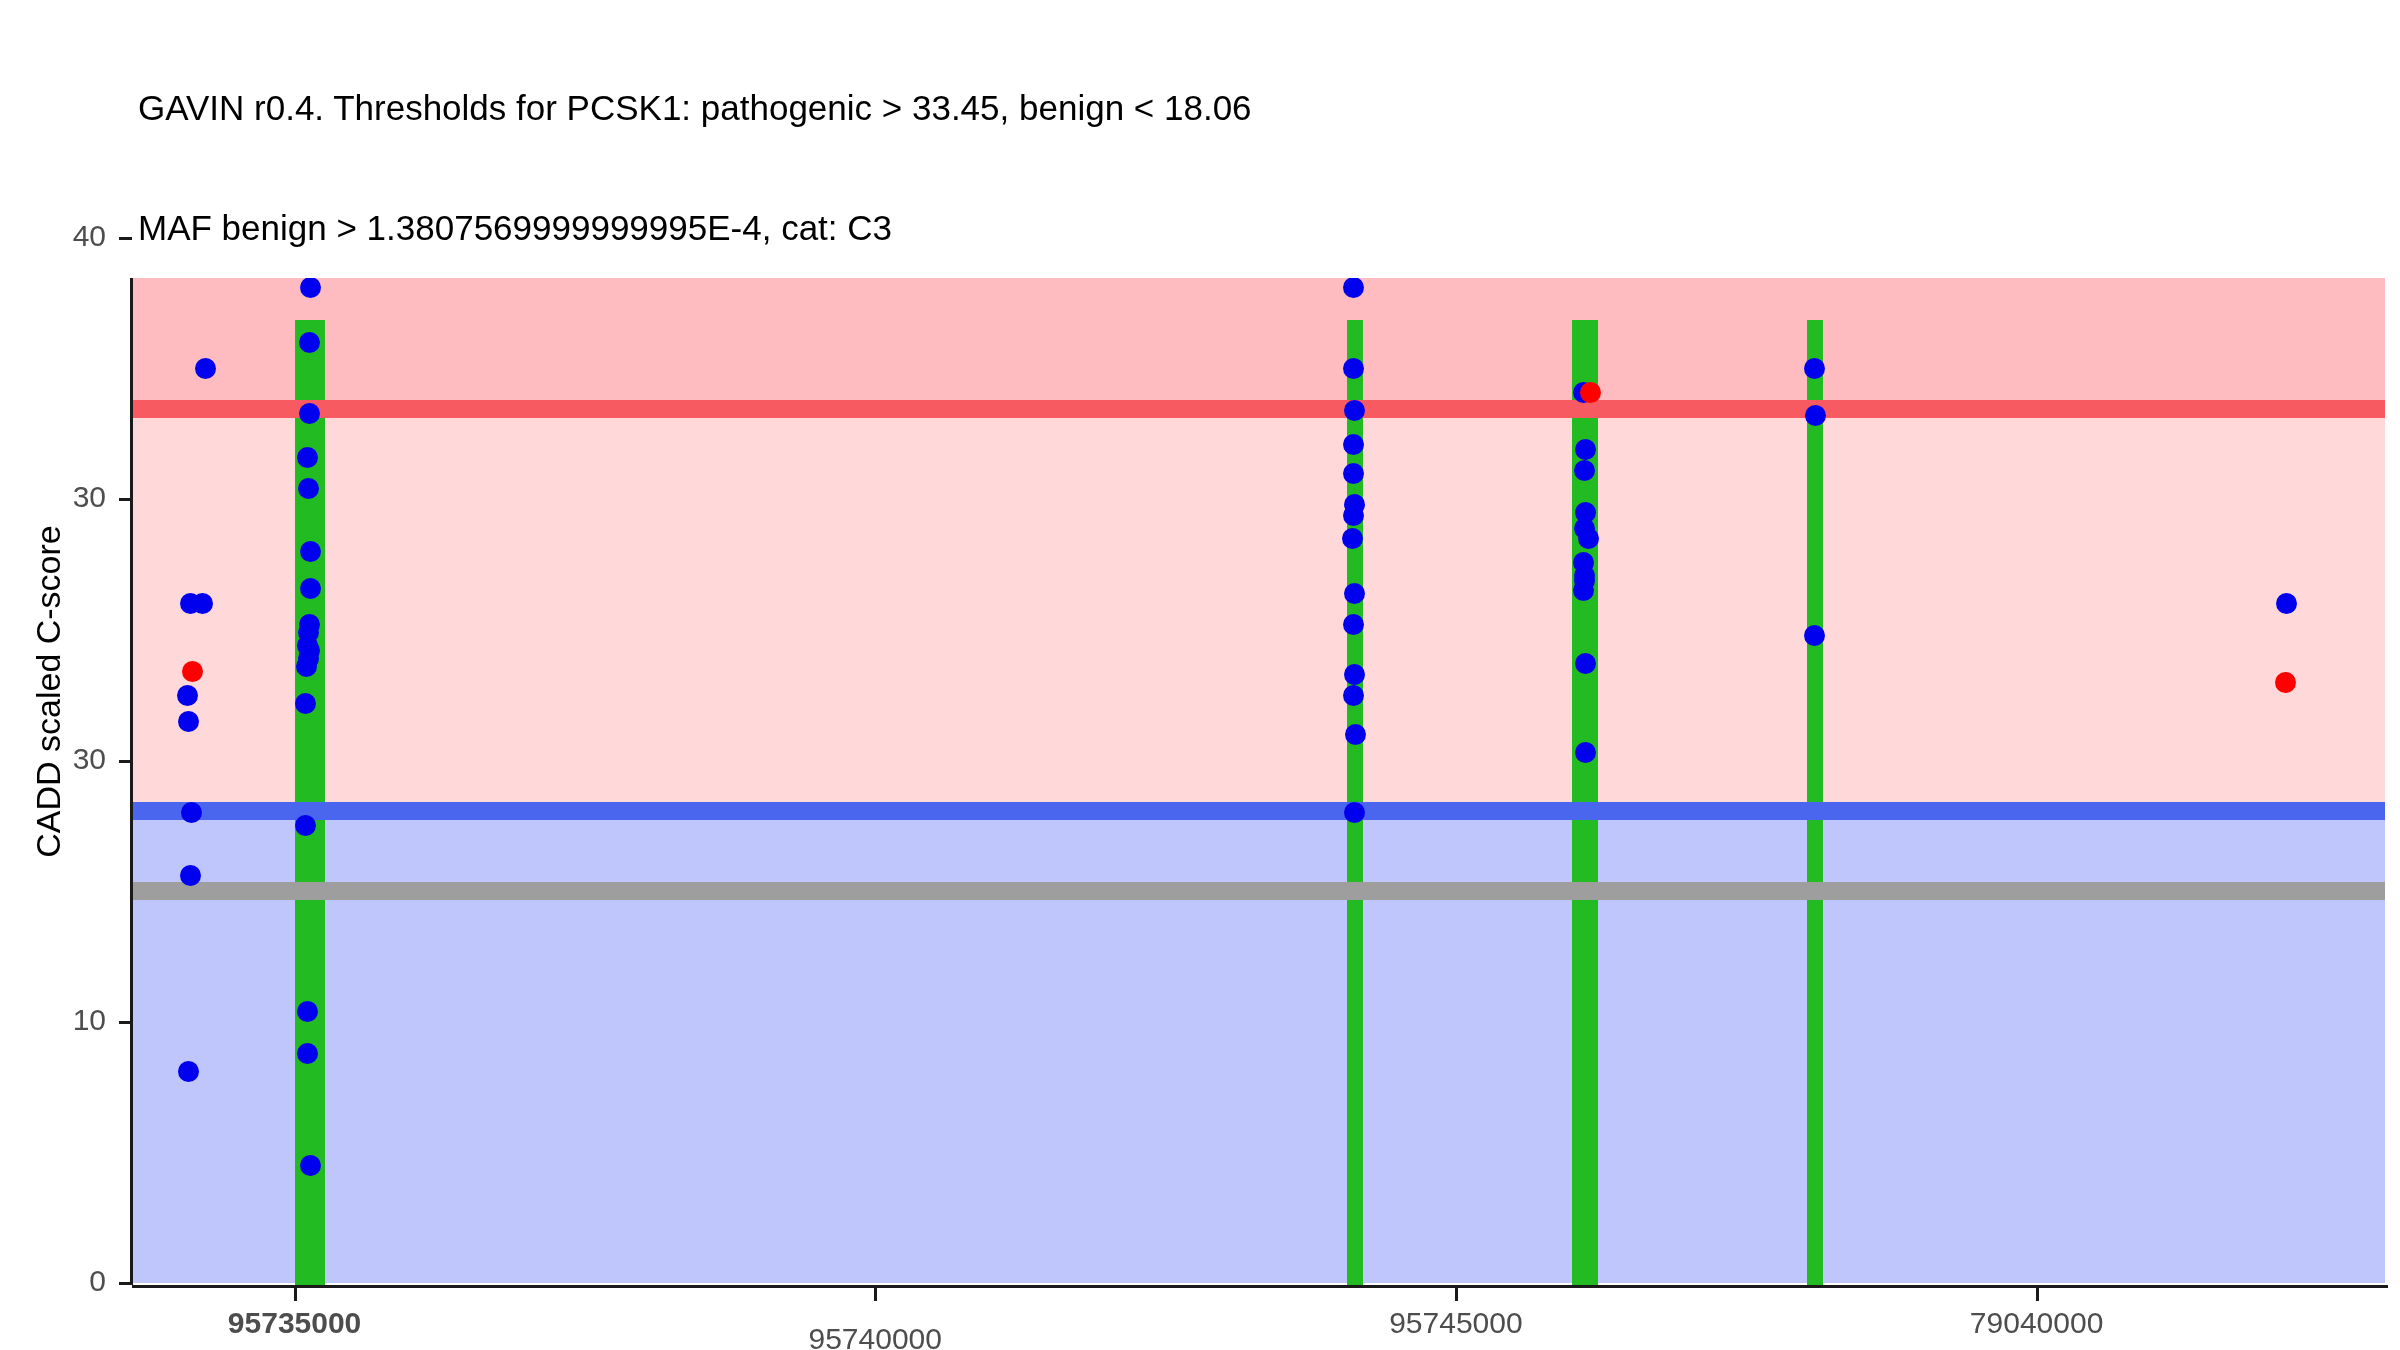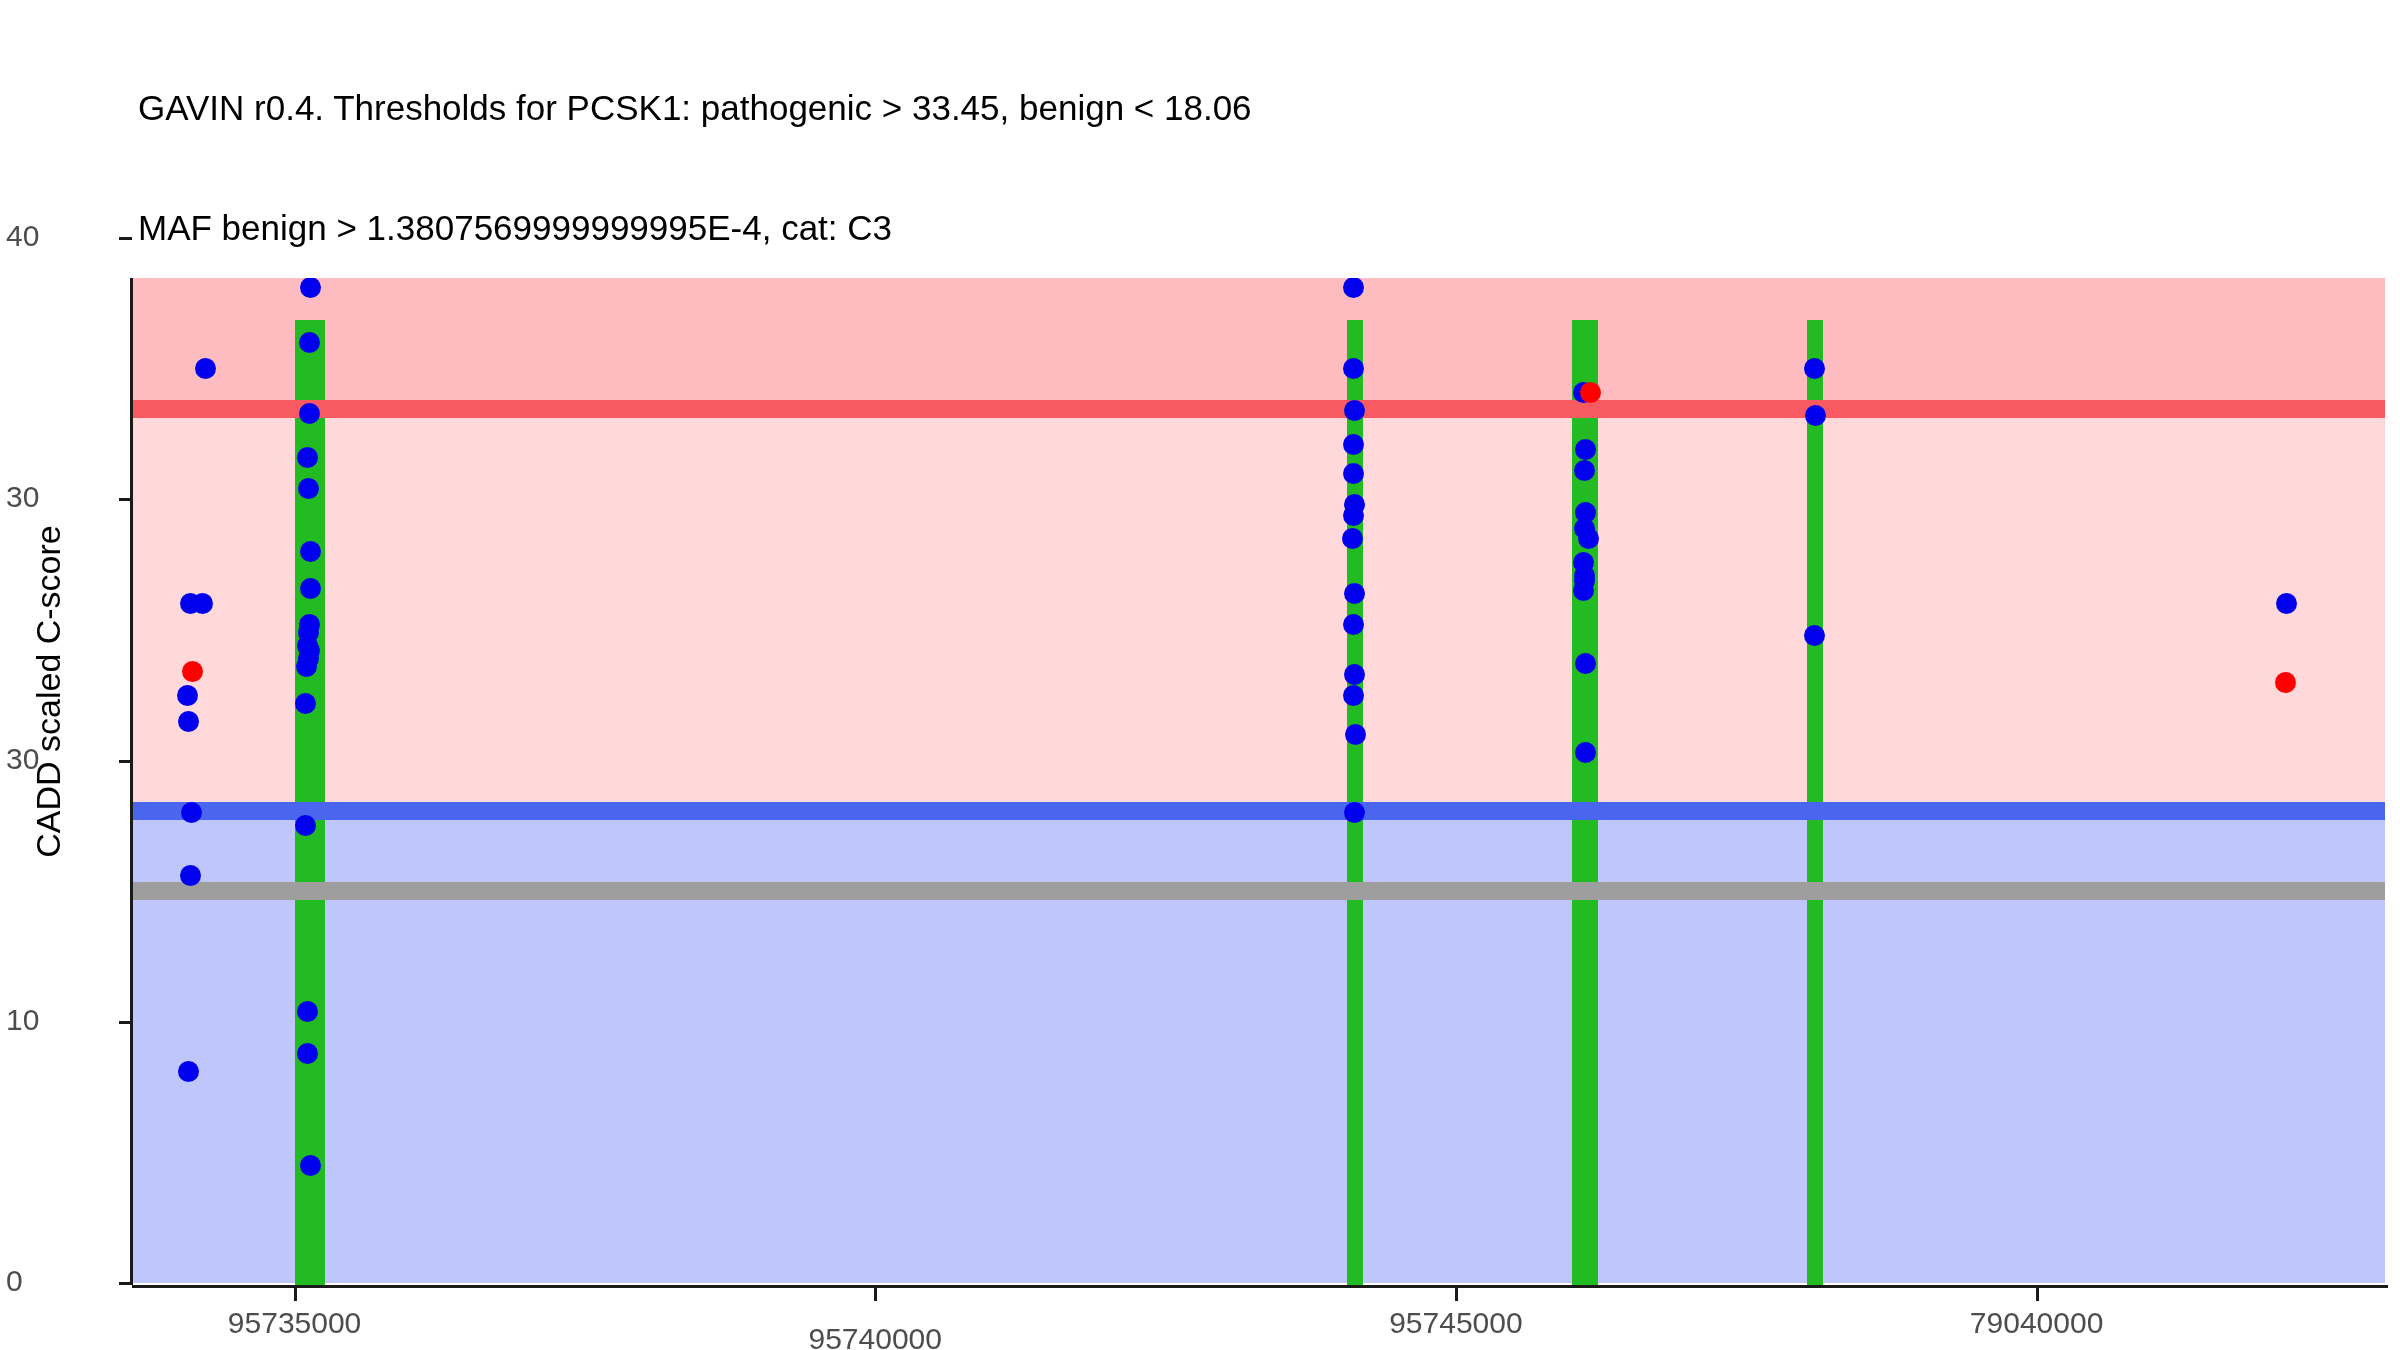--- a/index.html
+++ b/index.html
@@ -24,21 +24,21 @@
          background:#ffffff;overflow:hidden;}
 
   .band{position:absolute;left:0;width:2253px;}
   .exon{position:absolute;top:42px;background:#22bb22;}
   .dot{position:absolute;width:21px;height:21px;border-radius:50%;}
 
   
   .axis-y{position:absolute;left:130px;top:278px;width:3px;height:1007px;background:#1a1a1a;}
   .axis-x{position:absolute;left:132px;top:1285px;width:2256px;height:3px;background:#1a1a1a;}
   .ytick{position:absolute;left:119px;width:13px;height:3px;background:#1a1a1a;}
-  .ytlabel{position:absolute;width:100px;
+  .ytlabel{position:absolute;width:100px;text-align:right;
            font-size:30px;color:#4d4d4d;}
   .xtick{position:absolute;top:1288px;width:3px;height:13px;background:#1a1a1a;}
   .xtlabel{position:absolute;top:1306px;width:260px;text-align:center;
            font-size:30px;color:#4d4d4d;}
 </style>
 </head>
 <body>
 
 <div id="root">
 
@@ -132,21 +132,21 @@
       <div class="ytlabel" style="left: 6px; top: 1264px;">0</div>
       <div class="ytick" style="top: 1020.8px;"></div>
       <div class="ytlabel" style="left: 6px; top: 1002.8px;">10</div>
       <div class="ytick" style="top: 759.6px;"></div>
       <div class="ytlabel" style="left: 6px; top: 741.6px;">30</div>
       <div class="ytick" style="top: 498.4px;"></div>
       <div class="ytlabel" style="left: 6px; top: 480.4px;">30</div>
       <div class="ytick" style="top: 237.2px;"></div>
       <div class="ytlabel" style="left: 6px; top: 219.2px;">40</div>
       <div class="xtick" style="left: 293.588px;"></div>
-      <div class="xtlabel" style="left: 164.588px;">95735000</div>
+      <div class="xtlabel" style="left: 164.588px; font-weight: bold;">95735000</div>
       <div class="xtick" style="left: 874.258px;"></div>
       <div class="xtlabel" style="left: 745.258px; margin-top: 16px;">95740000</div>
       <div class="xtick" style="left: 1454.93px;"></div>
       <div class="xtlabel" style="left: 1325.93px;">95745000</div>
       <div class="xtick" style="left: 2035.6px;"></div>
       <div class="xtlabel" style="left: 1906.6px;">79040000</div>
     </div>
 </div>
 
 </body></html>

